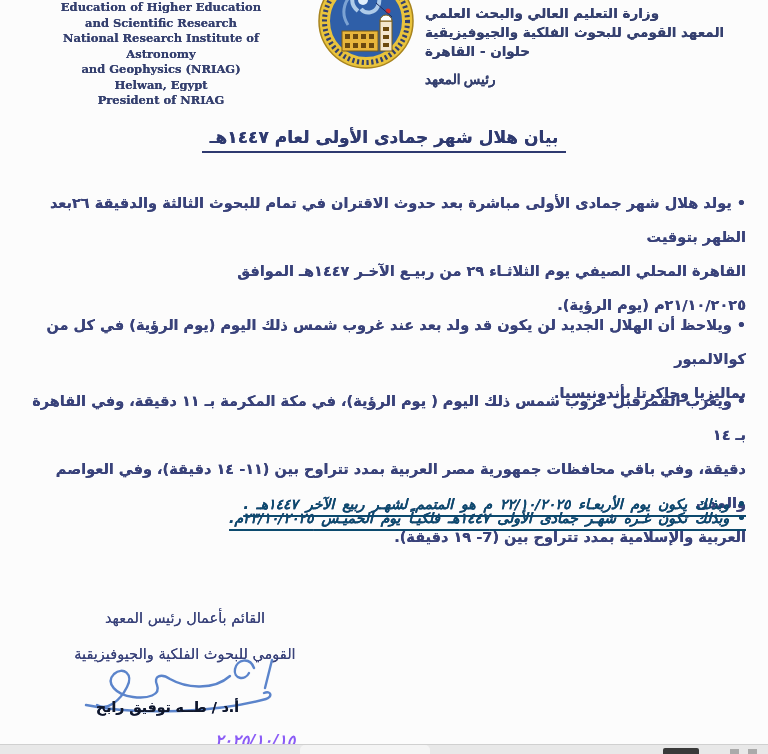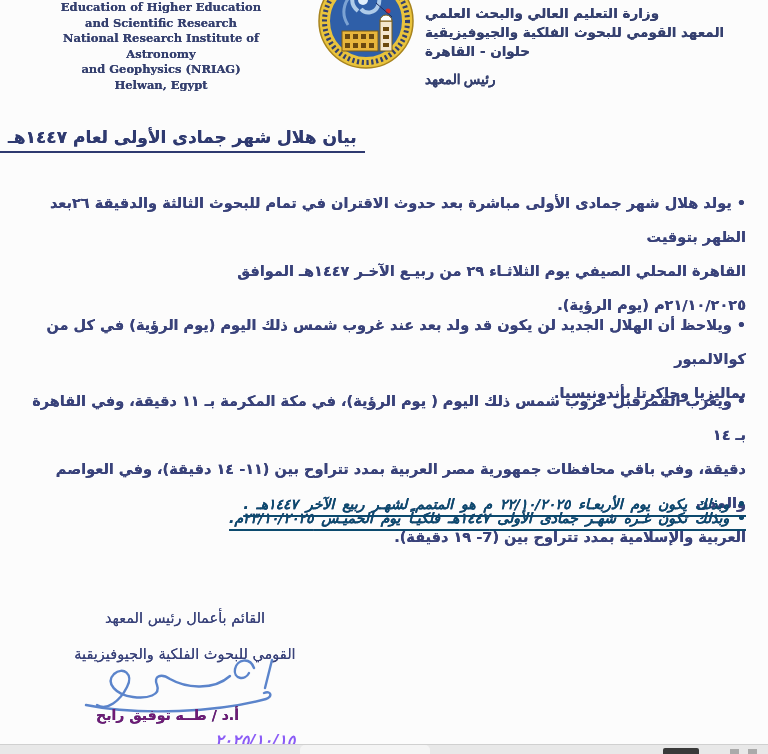--- a/index.html
+++ b/index.html
@@ -9,39 +9,39 @@
   .en-block{position:absolute;left:30px;top:0px;width:262px;text-align:center;
             font-family:"DejaVu Serif","Liberation Serif",serif;font-weight:bold;
             font-size:11.5px;line-height:15.5px;color:#35406f;text-shadow:0 0 .5px #35406f;}
   .ar-head{position:absolute;left:425px;top:4px;width:335px;direction:rtl;text-align:left;
            font-weight:bold;font-size:13.5px;line-height:19px;color:#35406f;
            text-shadow:0 0 .4px #35406f;}
   .ar-head .gap{margin-top:9px;font-family:Liberation Serif, serif;}
   
   .logo{position:absolute;left:318px;top:-27px;width:96px;height:101px;}
   
-  .title-row{position:absolute;left:0;top:127px;width:100%;text-align:left;}
+  .title-row{position:absolute;left:0;top:127px;width:100%;text-align:center;}
   .title-row span{display:inline-block;direction:rtl;font-weight:bold;font-size:17px;
                   color:#2f3a70;border-bottom:2px solid #2f3a70;padding:0 8px 4px;
                   text-shadow:0 0 .4px #2f3a70;}
   
   .para{position:absolute;left:28px;width:718px;direction:rtl;text-align:right;
         font-weight:bold;font-size:14.5px;line-height:34px;color:#39427a;
         text-shadow:0 0 .4px #39427a;}
   .concl{position:absolute;left:28px;width:718px;direction:rtl;text-align:right;
          font-weight:bold;font-style:italic;font-size:14px;color:#0c4a6e;word-spacing:3px;
          text-shadow:0 0 .4px #39427a;}
   .concl div{text-decoration:underline;text-decoration-thickness:1.5px;text-underline-offset:6px;}
   
   .sig-cap{position:absolute;left:50px;top:600px;width:270px;text-align:center;direction:rtl;
            font-weight:normal;font-size:14.5px;line-height:36px;color:#39427a;
            text-shadow:0 0 .4px #39427a;}
   .sig-svg{position:absolute;left:58px;top:652px;width:250px;height:66px;}
   .sig-name{position:absolute;left:45px;top:699px;width:245px;text-align:center;direction:rtl;
-            font-weight:bold;font-size:14px;color:#701a75;text-shadow:0 0 .4px #333c6e;margin-top:8px;}
+            font-weight:bold;font-size:14px;color:#0f172a;text-shadow:0 0 .4px #333c6e;}
   .sig-date{position:absolute;left:215px;top:731px;direction:rtl;font-weight:bold;
             font-style:italic;font-size:16px;color:#8b5cf6;z-index:1;}
   
   .bottom-bar{position:absolute;left:0;bottom:0;width:768px;height:9px;background:#e8e8e8;
               border-top:1px solid #d0d0d0;z-index:5;}
   .bar-notch{position:absolute;left:300px;top:0;width:130px;height:9px;background:#f4f4f4;
              border-radius:5px 5px 0 0;}
   .bar-btn{position:absolute;left:663px;top:3px;width:36px;height:6px;background:#3a3a3a;
            border-radius:2px 2px 0 0;}
   .bar-mark{position:absolute;top:4px;width:9px;height:5px;background:#aaa;}
@@ -50,20 +50,21 @@
 <body>
 
 <div class="page">
 
   <div class="en-block">
     <div>Education of Higher Education</div>
     <div>and Scientific Research</div>
     <div>National Research Institute of Astronomy</div>
     <div>and Geophysics (NRIAG)</div>
     <div>Helwan, Egypt</div>
+    <div>President of NRIAG</div>
   </div>
 
   <div class="logo">
     <svg width="96" height="101" viewBox="0 0 96 101">
       <circle cx="48" cy="48" r="47" fill="#e9c33c" stroke="#a8841e" stroke-width="1.5"></circle>
       <circle cx="48" cy="48" r="41.5" fill="none" stroke="#33406e" stroke-width="5" stroke-dasharray="2.2 2.6"></circle>
       <circle cx="48" cy="48" r="37" fill="#2f5fa8" stroke="#e9c33c" stroke-width="2"></circle>
       <path d="M40,38 C30,30 34,16 46,15 C58,14 64,24 60,33 C57,40 48,42 43,36" fill="none" stroke="#bcd7f0" stroke-width="4" opacity="0.9"></path>
       <path d="M30,52 C22,40 26,24 40,18" fill="none" stroke="#9cc0e6" stroke-width="3" opacity="0.7"></path>
       <circle cx="45" cy="27" r="5" fill="#dfeefc"></circle>

